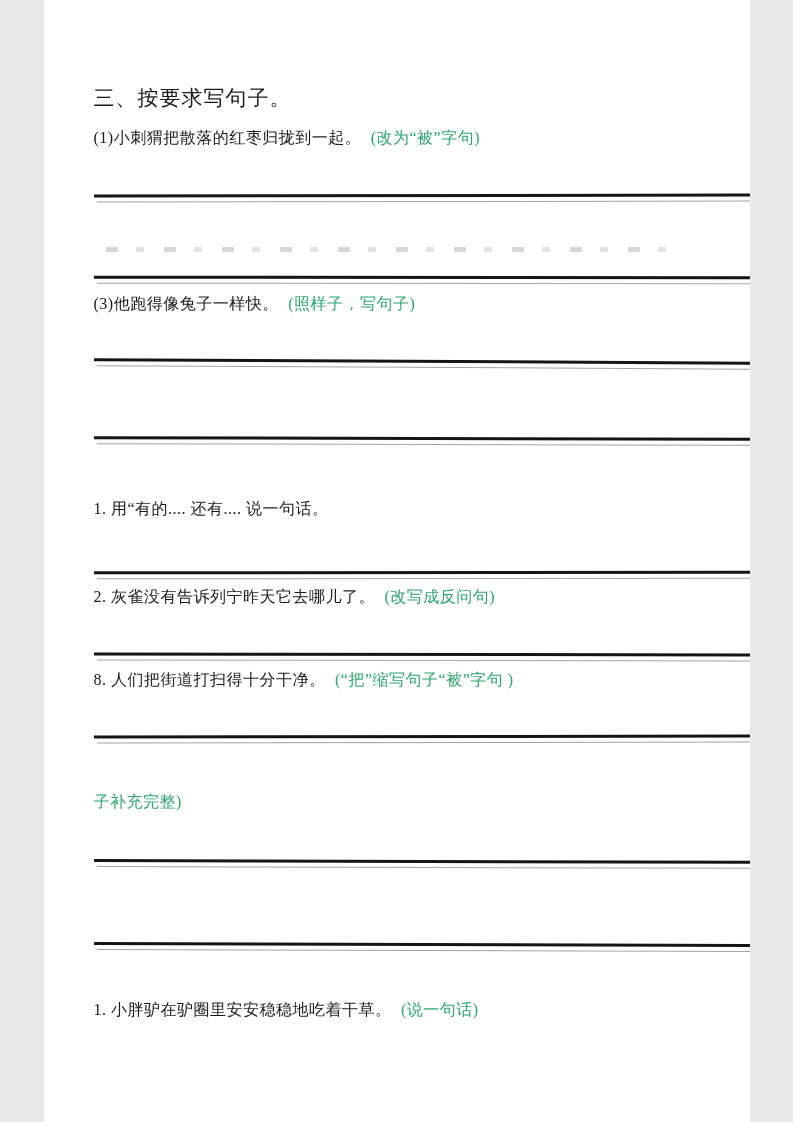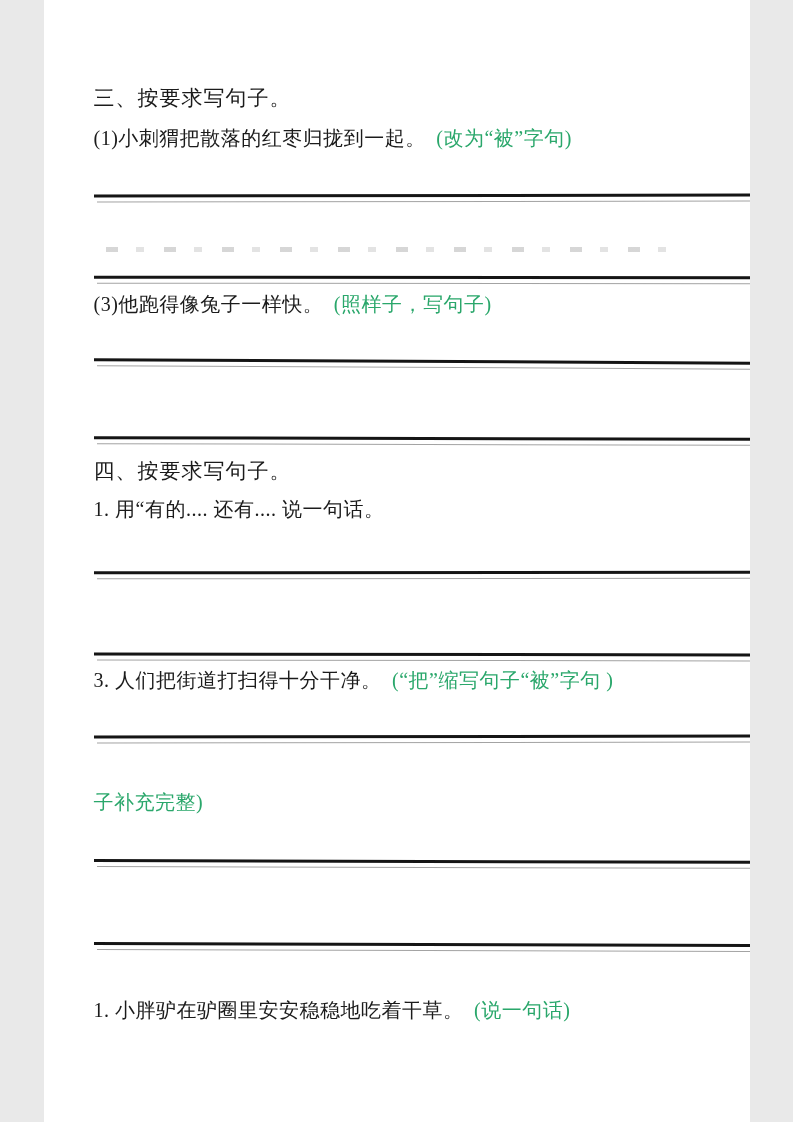--- a/index.html
+++ b/index.html
@@ -10,21 +10,21 @@
     margin: 0 auto;
     background: #ffffff;
     overflow: hidden;
     font-family: Liberation Serif, serif;
   }
   .row {
     position: absolute;
     left: 50px;
     white-space: nowrap;
     color: #1b1b1b;
-    font-size: 20px;
+    font-size: 16px;
     letter-spacing: 0.5px;
     line-height: 28px;
   }
   .sec-title {
     font-size: 21px;
     letter-spacing: 1px;
   }
   .qt { color: #1b1b1b; }
   .qh { color: #2aa76b; margin-left: 5px; }
   .qh-cont { color: #2aa76b; }
@@ -75,33 +75,36 @@
   <div class="row" style="top:290px">
     <span class="qt">(3)他跑得像兔子一样快。</span>
     <span class="qh">(照样子，写句子)</span>
   </div>
 
   <div class="answer-line" style="top:360px; width:690px; transform:rotate(0.3deg)"></div>
 
 
   <div class="answer-line" style="top:437px; width:690px; transform:rotate(0.12deg)"></div>
 
-  <div class="row sec-title" style="top:457px">四、按要求写句子。</div>
 
   <div class="row" style="top:495px">
     <span class="qt">1. 用“有的.... 还有.... 说一句话。</span>
   </div>
 
   <div class="answer-line" style="top:571px; width:678px; transform:rotate(-0.05deg)"></div>
 
+  <div class="row" style="top:583px">
+    <span class="qt">2. 灰雀没有告诉列宁昨天它去哪儿了。</span>
+    <span class="qh">(改写成反问句)</span>
+  </div>
 
   <div class="answer-line" style="top:653px; width:678px; transform:rotate(0.08deg)"></div>
 
   <div class="row" style="top:666px">
-    <span class="qt">3. 人们把街道打扫得十分干净。</span>
+    <span class="qt">8. 人们把街道打扫得十分干净。</span>
     <span class="qh">(“把”缩写句子“被”字句 )</span>
   </div>
 
   <div class="answer-line" style="top:735px; width:690px; transform:rotate(-0.1deg)"></div>
 
   <div class="row" style="top:788px">
     <span class="qh-cont">子补充完整)</span>
   </div>
 
   <div class="answer-line" style="top:860px; width:690px; transform:rotate(0.15deg)"></div>

